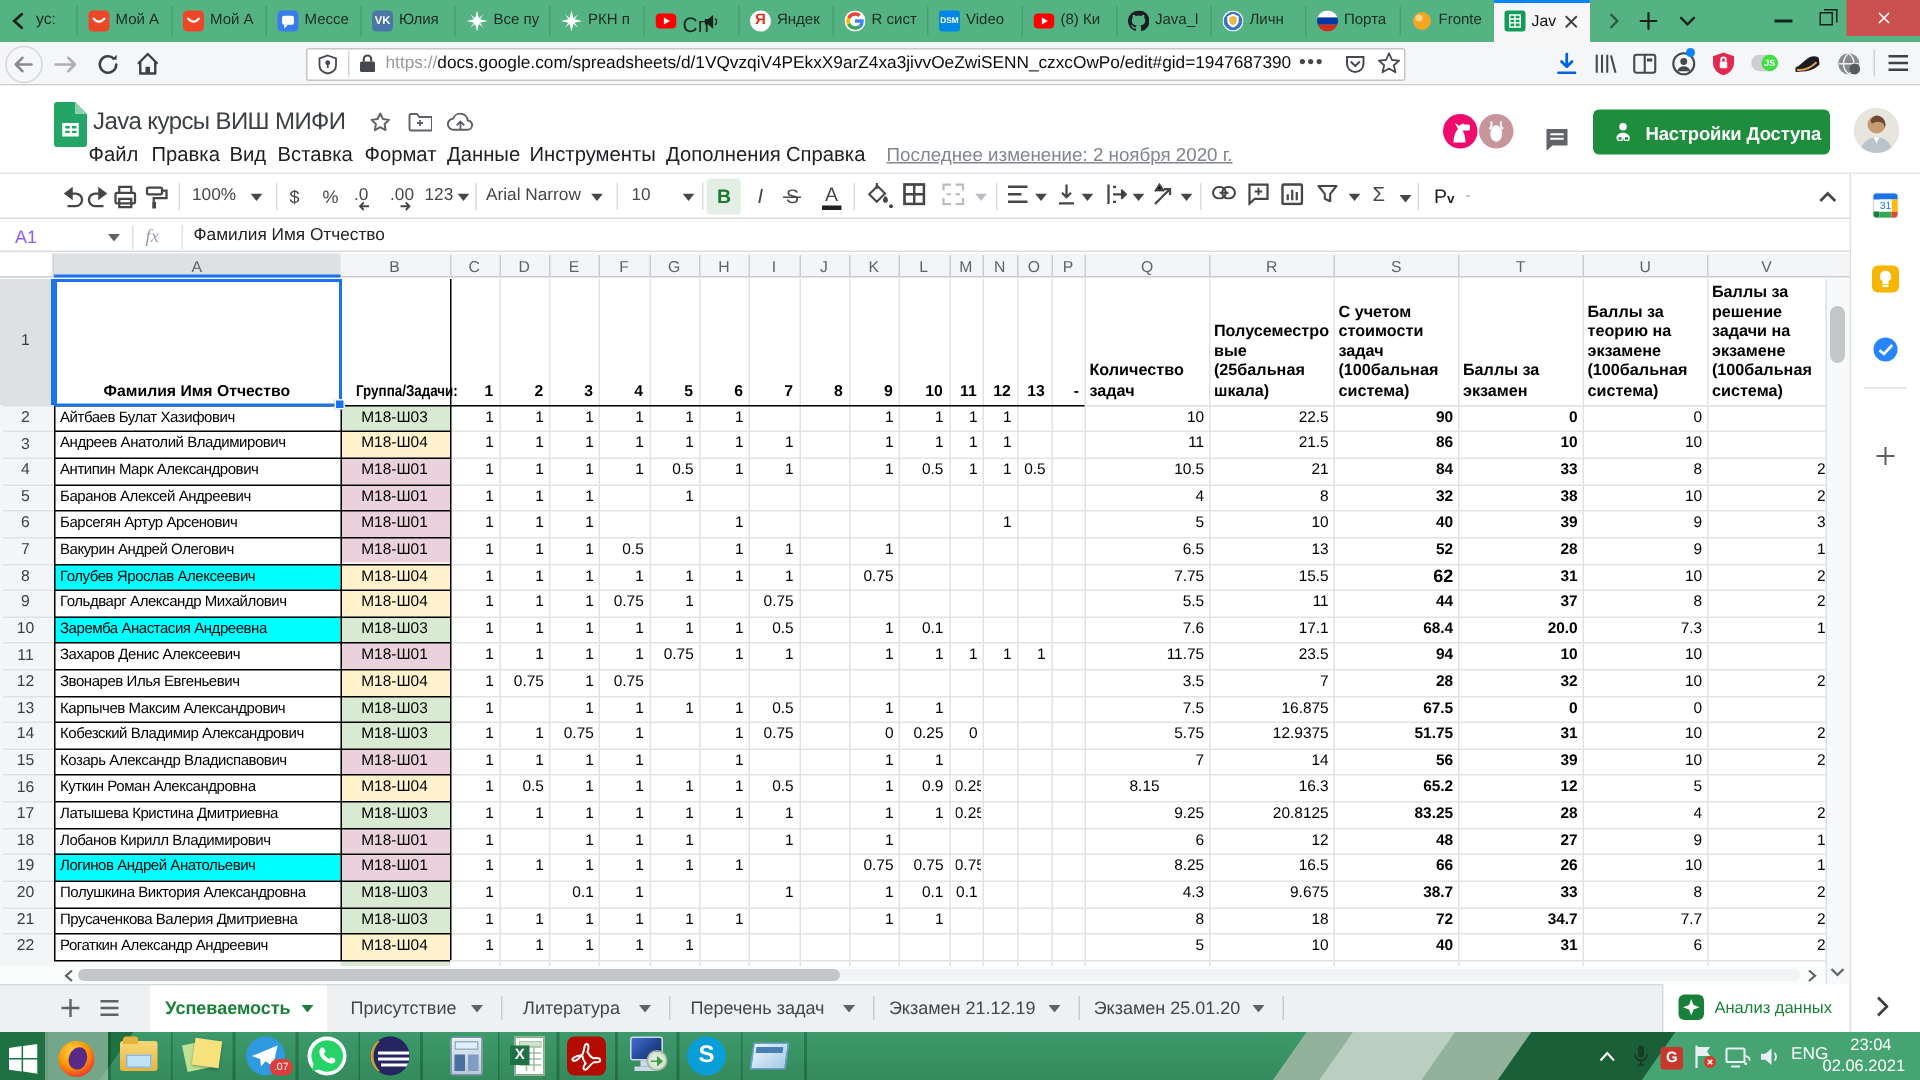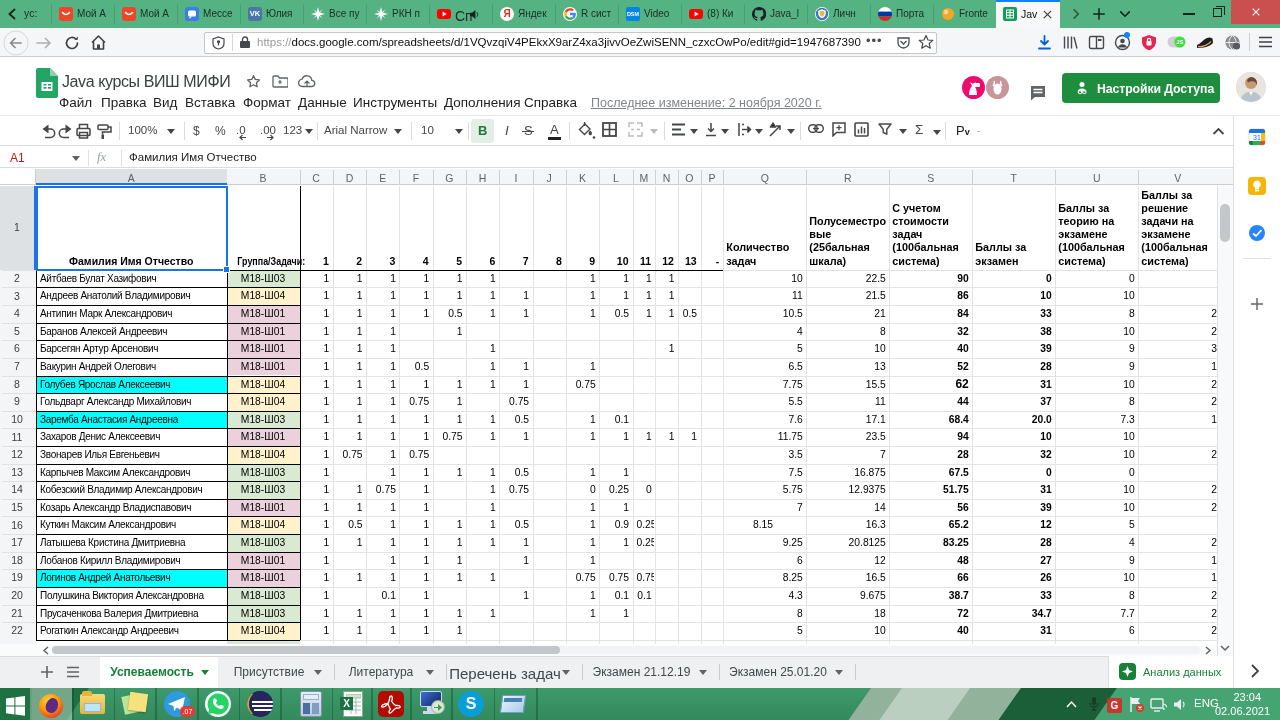--- a/index.html
+++ b/index.html
@@ -398,21 +398,21 @@
 <svg class="ab" style="left:933px;top:130px" width="8" height="5" viewBox="0 0 8 5">
     <path d="M0 0h8L4 5z" fill="#444746"></path>
   </svg>
 <div class="ab" style="left:945px;top:122px;width:1px;height:18px;background:#dadce0"></div>
 <div class="tx" style="left:956px;top:123px;font-size:13px;font-weight:normal;color:#202124">P<span style="font-size:9px;font-weight:bold">v</span></div>
 <div class="tx" style="left:977px;top:125px;font-size:10px;font-weight:normal;color:#9aa0a6">-</div>
 <svg class="ab" style="left:1212px;top:127px" width="13" height="8" viewBox="0 0 13 8">
     <path d="M1.5 7 6.5 2l5 5" stroke="#444746" stroke-width="1.8" fill="none"></path>
   </svg>
 <div class="ab" style="left:0;top:147px;width:1233px;height:21px;background:#fff;border-bottom:1px solid #dadce0"></div>
-<div class="tx" style="left:10px;top:151px;font-size:12px;color:#b91c1c">A1</div>
+<div class="tx" style="left:10px;top:151px;font-size:12px;color:#8b5cf6">A1</div>
 <svg class="ab" style="left:72px;top:156px" width="8" height="5" viewBox="0 0 8 5">
     <path d="M0 0 4 5 8 0z" fill="#5f6368"></path>
   </svg>
 <div class="ab" style="left:88px;top:150px;width:1px;height:16px;background:#e0e0e0"></div>
 <div class="tx" style="left:97px;top:150px;font-size:12.5px;font-style:italic;color:#9aa0a6;font-family:'Liberation Serif',serif">fx</div>
 <div class="ab" style="left:121px;top:150px;width:1px;height:16px;background:#e0e0e0"></div>
 <div class="tx" style="left:129px;top:151px;font-size:11.5px;color:#202124">Фамилия Имя Отчество</div>
 <div class="ab" style="left:0;top:169.0px;width:1233px;height:16px;background:#f4f5f6;border-bottom:1px solid #cbcdd1"></div>
 <div class="ab" style="left:0;top:169.0px;width:36px;height:16px;background:#fff;border-right:1px solid #cbcdd1;border-bottom:1px solid #cbcdd1"></div>
 <div class="ab" style="left:36px;top:169.0px;width:190.5px;height:16px;background:#dde1e4;border-bottom:2px solid #1a73e8"></div>
@@ -835,21 +835,21 @@
 <div class="tx" style="left:399.40000000000003px;top:498.821px;width:29.80000000000001px;height:17.617px;line-height:17.617px;text-align:right;font-size:10.3px;color:#000;overflow:hidden">1</div>
 <div class="tx" style="left:466.00000000000006px;top:498.821px;width:29.80000000000001px;height:17.617px;line-height:17.617px;text-align:right;font-size:10.3px;color:#000;overflow:hidden">1</div>
 <div class="tx" style="left:565.9px;top:498.821px;width:29.799999999999955px;height:17.617px;line-height:17.617px;text-align:right;font-size:10.3px;color:#000;overflow:hidden">1</div>
 <div class="tx" style="left:599.1999999999999px;top:498.821px;width:29.799999999999955px;height:17.617px;line-height:17.617px;text-align:right;font-size:10.3px;color:#000;overflow:hidden">1</div>
 <div class="tx" style="left:723.3000000000001px;top:498.821px;width:79.5px;height:17.617px;line-height:17.617px;text-align:right;font-size:10.3px;font-weight:normal;color:#000">7</div>
 <div class="tx" style="left:806.3000000000001px;top:498.821px;width:79.5px;height:17.617px;line-height:17.617px;text-align:right;font-size:10.3px;font-weight:normal;color:#000">14</div>
 <div class="tx" style="left:889.3000000000001px;top:498.821px;width:79.5px;height:17.617px;line-height:17.617px;text-align:right;font-size:10.3px;font-weight:bold;color:#000">56</div>
 <div class="tx" style="left:972.3000000000001px;top:498.821px;width:79.50000000000011px;height:17.617px;line-height:17.617px;text-align:right;font-size:10.3px;font-weight:bold;color:#000">39</div>
 <div class="tx" style="left:1055.3000000000002px;top:498.821px;width:79.5px;height:17.617px;line-height:17.617px;text-align:right;font-size:10.3px;font-weight:normal;color:#000">10</div>
 <div class="tx" style="left:1138.3000000000002px;top:498.821px;width:84.5px;height:17.617px;line-height:17.617px;text-align:right;font-size:10.3px;font-weight:normal;color:#000">29</div>
-<div class="tx" style="left:40.0px;top:516.438px;height:17.617px;line-height:17.617px;font-size:10px;color:#000;letter-spacing:-0.3px">Куткин Максим Александрович</div>
+<div class="tx" style="left:40.0px;top:516.438px;height:17.617px;line-height:17.617px;font-size:10px;color:#000;letter-spacing:-0.3px">Куткин Роман Александровна</div>
 <div class="tx" style="left:226.5px;top:516.438px;width:73.0px;height:17.617px;line-height:17.617px;text-align:center;font-size:10.3px;color:#000">М18-Ш04</div>
 <div class="tx" style="left:299.5px;top:516.438px;width:29.80000000000001px;height:17.617px;line-height:17.617px;text-align:right;font-size:10.3px;color:#000;overflow:hidden">1</div>
 <div class="tx" style="left:332.8px;top:516.438px;width:29.80000000000001px;height:17.617px;line-height:17.617px;text-align:right;font-size:10.3px;color:#000;overflow:hidden">0.5</div>
 <div class="tx" style="left:366.1px;top:516.438px;width:29.80000000000001px;height:17.617px;line-height:17.617px;text-align:right;font-size:10.3px;color:#000;overflow:hidden">1</div>
 <div class="tx" style="left:399.40000000000003px;top:516.438px;width:29.80000000000001px;height:17.617px;line-height:17.617px;text-align:right;font-size:10.3px;color:#000;overflow:hidden">1</div>
 <div class="tx" style="left:432.70000000000005px;top:516.438px;width:29.80000000000001px;height:17.617px;line-height:17.617px;text-align:right;font-size:10.3px;color:#000;overflow:hidden">1</div>
 <div class="tx" style="left:466.00000000000006px;top:516.438px;width:29.80000000000001px;height:17.617px;line-height:17.617px;text-align:right;font-size:10.3px;color:#000;overflow:hidden">1</div>
 <div class="tx" style="left:499.30000000000007px;top:516.438px;width:29.799999999999955px;height:17.617px;line-height:17.617px;text-align:right;font-size:10.3px;color:#000;overflow:hidden">0.5</div>
 <div class="tx" style="left:565.9px;top:516.438px;width:29.799999999999955px;height:17.617px;line-height:17.617px;text-align:right;font-size:10.3px;color:#000;overflow:hidden">1</div>
 <div class="tx" style="left:599.1999999999999px;top:516.438px;width:29.799999999999955px;height:17.617px;line-height:17.617px;text-align:right;font-size:10.3px;color:#000;overflow:hidden">0.9</div>
@@ -985,21 +985,21 @@
 <div class="tx" style="left:222px;top:665px;width:94px;text-align:center;font-size:12px;color:#40484c">Присутствие</div>
 <svg class="ab" style="left:314px;top:670px" width="8" height="5" viewBox="0 0 8 5">
     <path d="M0 0 4 5 8 0z" fill="#5f6368"></path>
   </svg>
 <div class="ab" style="left:446px;top:664px;width:1px;height:16px;background:#c8cbcd"></div>
 <div class="tx" style="left:334px;top:665px;width:94px;text-align:center;font-size:12px;color:#40484c">Литература</div>
 <svg class="ab" style="left:426px;top:670px" width="8" height="5" viewBox="0 0 8 5">
     <path d="M0 0 4 5 8 0z" fill="#5f6368"></path>
   </svg>
 <div class="ab" style="left:582px;top:664px;width:1px;height:16px;background:#c8cbcd"></div>
-<div class="tx" style="left:446px;top:665px;width:118px;text-align:center;font-size:15px;color:#40484c">Перечень задач</div>
+<div class="tx" style="left:446px;top:665px;width:118px;text-align:center;font-size:12px;color:#40484c">Перечень задач</div>
 <svg class="ab" style="left:562px;top:670px" width="8" height="5" viewBox="0 0 8 5">
     <path d="M0 0 4 5 8 0z" fill="#5f6368"></path>
   </svg>
 <div class="ab" style="left:719px;top:664px;width:1px;height:16px;background:#c8cbcd"></div>
 <div class="tx" style="left:582px;top:665px;width:119px;text-align:center;font-size:12px;color:#40484c">Экзамен 21.12.19</div>
 <svg class="ab" style="left:699px;top:670px" width="8" height="5" viewBox="0 0 8 5">
     <path d="M0 0 4 5 8 0z" fill="#5f6368"></path>
   </svg>
 <div class="ab" style="left:855px;top:664px;width:1px;height:16px;background:#c8cbcd"></div>
 <div class="tx" style="left:719px;top:665px;width:118px;text-align:center;font-size:12px;color:#40484c">Экзамен 25.01.20</div>

